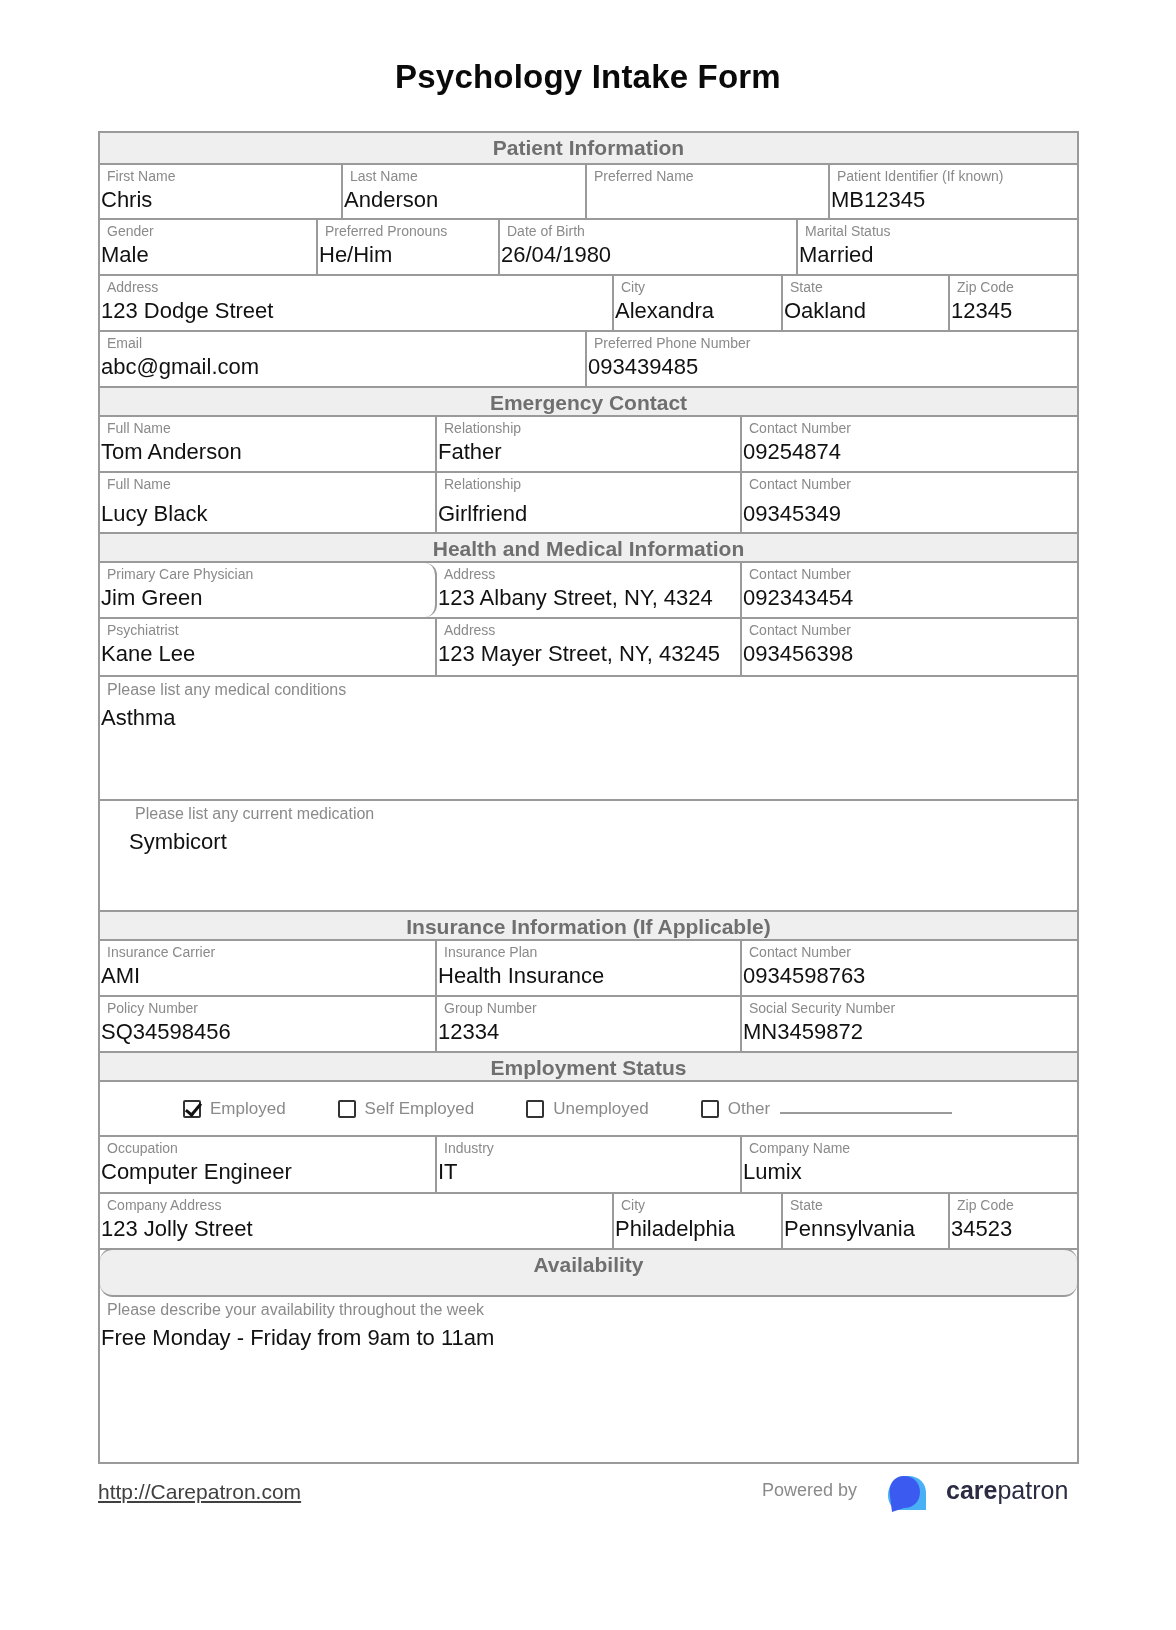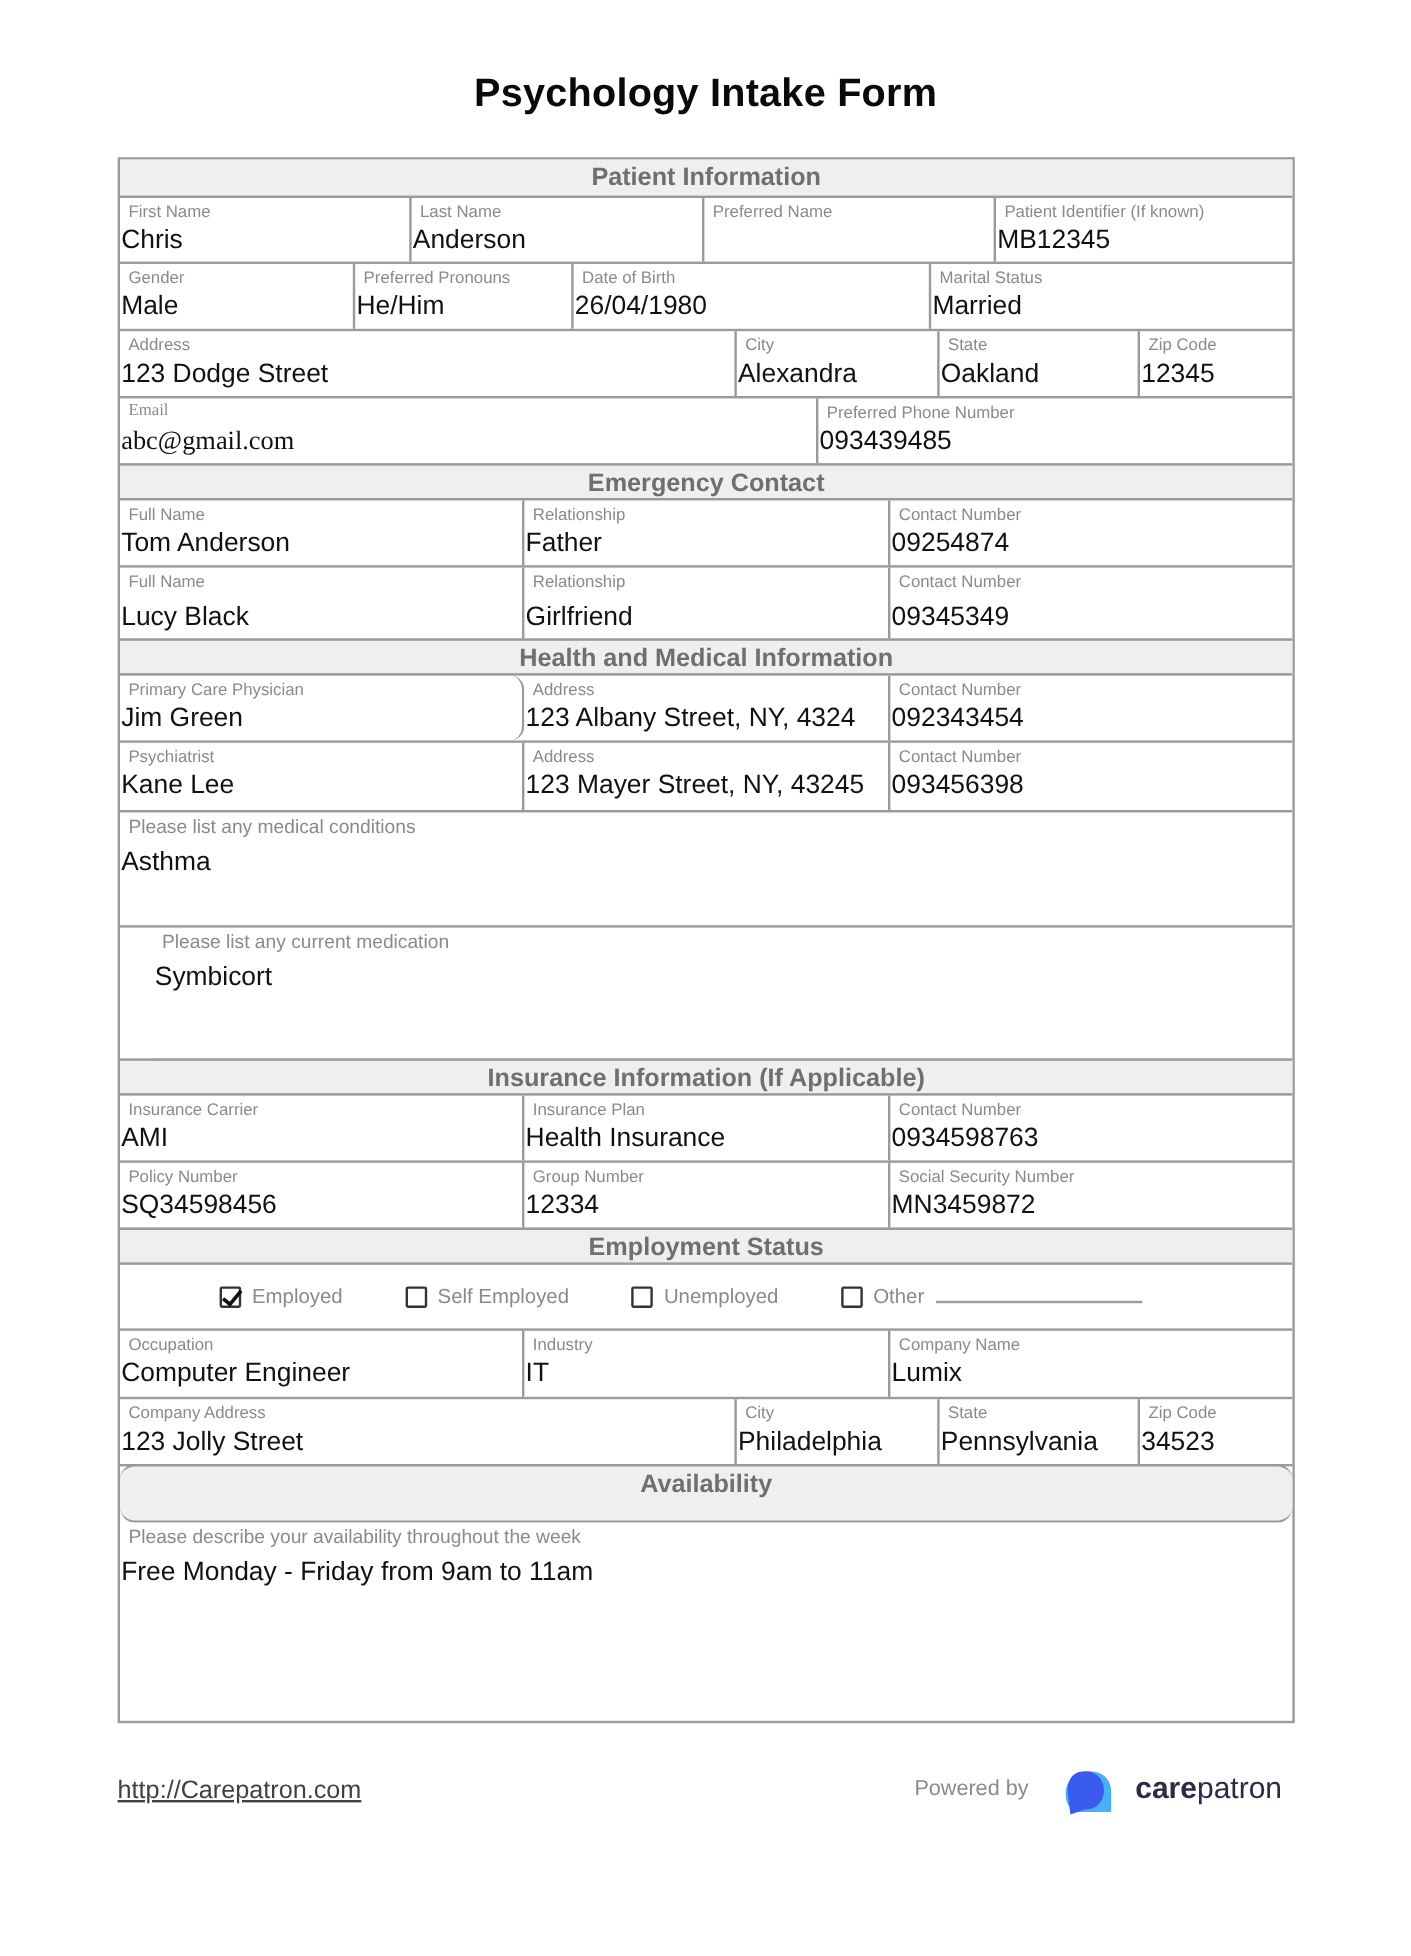--- a/index.html
+++ b/index.html
@@ -47,21 +47,21 @@
     <div class="cell" style="width:243px;">
       <span class="lbl">Preferred Name</span>
       <span class="val" style="top:22px;"></span>
     </div>
     <div class="cell" style="flex:1;">
       <span class="lbl">Patient Identifier (If known)</span>
       <span class="val" style="top:22px;">MB12345</span>
     </div>
   </div>
   <div class="row" style="height:56px;">
-    <div class="cell" style="width:196px;">
+    <div class="cell" style="width:218px;">
       <span class="lbl">Gender</span>
       <span class="val" style="top:22px;">Male</span>
     </div>
     <div class="cell" style="width:182px;">
       <span class="lbl">Preferred Pronouns</span>
       <span class="val" style="top:22px;">He/Him</span>
     </div>
     <div class="cell" style="width:298px;">
       <span class="lbl">Date of Birth</span>
       <span class="val" style="top:22px;">26/04/1980</span>
@@ -83,21 +83,21 @@
     <div class="cell" style="width:167px;">
       <span class="lbl">State</span>
       <span class="val" style="top:22px;">Oakland</span>
     </div>
     <div class="cell" style="flex:1;">
       <span class="lbl">Zip Code</span>
       <span class="val" style="top:22px;">12345</span>
     </div>
   </div>
   <div class="row" style="height:56px;">
-    <div class="cell" style="width:582px;font-family:Liberation Serif, serif;">
+    <div class="cell" style="width:487px;">
       <span class="lbl">Email</span>
       <span class="val" style="top:22px;">abc@gmail.com</span>
     </div>
     <div class="cell" style="flex:1;">
       <span class="lbl">Preferred Phone Number</span>
       <span class="val" style="top:22px;">093439485</span>
     </div>
   </div>
 
   <div class="sec-h" style="height:31px;line-height:29px;border-top:2px solid #9a9a9a;margin-top:-2px;">Emergency Contact</div>
@@ -152,21 +152,21 @@
     </div>
     <div class="cell" style="width:305px;">
       <span class="lbl">Address</span>
       <span class="val" style="top:22px;">123 Mayer Street, NY, 43245</span>
     </div>
     <div class="cell" style="flex:1;">
       <span class="lbl">Contact Number</span>
       <span class="val" style="top:22px;">093456398</span>
     </div>
   </div>
-  <div class="row" style="height:96px;">
+  <div class="row" style="height:124px;">
     <div class="cell big" style="flex:1;">
       <span class="lbl">Please list any medical conditions</span>
       <span class="val">Asthma</span>
     </div>
   </div>
   <div class="row" style="height:111px;margin-left:28px;">
     <div class="cell big" style="flex:1;">
       <span class="lbl">Please list any current medication</span>
       <span class="val">Symbicort</span>
     </div>

